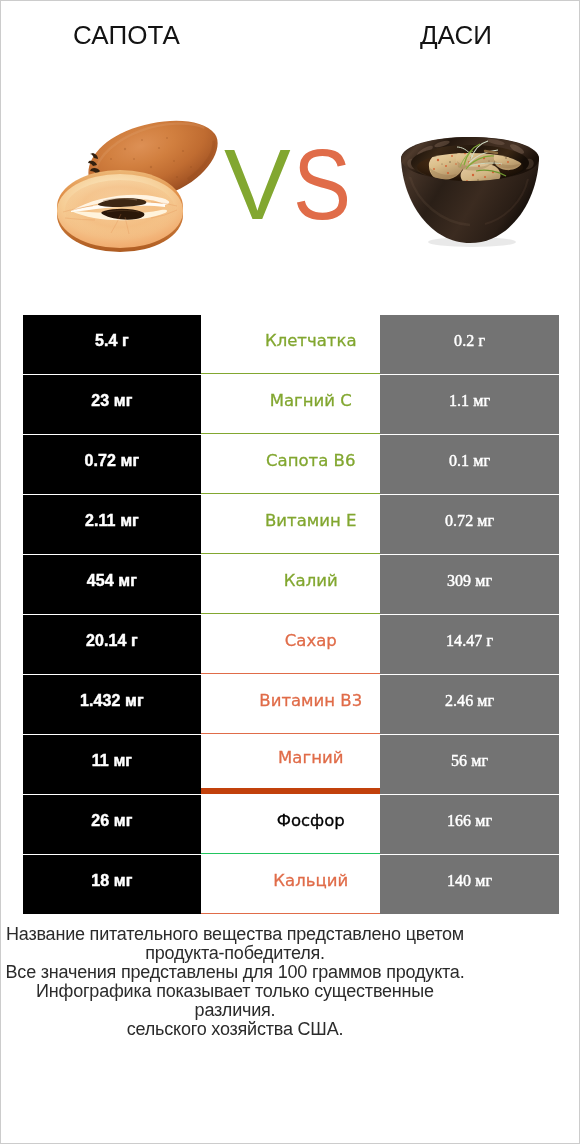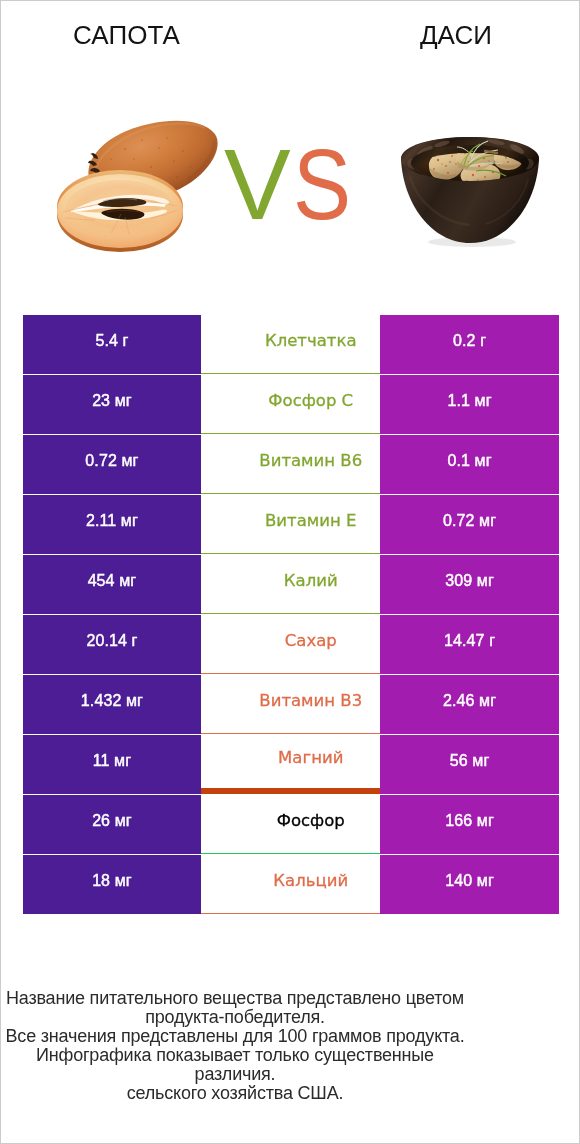--- a/index.html
+++ b/index.html
@@ -11,24 +11,24 @@
   .title.r{left:330px;width:250px;}
   .hero{position:absolute;top:0;left:0;width:458px;height:300px;}
   .hero svg{display:block;}
   .vsbadge{position:absolute;left:223px;top:133px;font-size:100px;line-height:100px;letter-spacing:0;}
   .vsv{color:#82A730;}
   .vss{color:#E06C49;display:inline-block;transform:scaleX(.87);transform-origin:left center;margin-left:2px;}
   .cmp{position:absolute;top:314px;left:21.5px;width:536.5px;}
   .row{display:flex;height:59px;margin-bottom:1px;}
   .row:last-child{margin-bottom:0;}
   .cell{width:178.83px;display:flex;align-items:center;justify-content:center;padding-bottom:8px;box-sizing:border-box;font-size:16px;font-weight:400;color:#fff;letter-spacing:.1px;-webkit-text-stroke:0.45px #fff;}
-  .cellL{background:#4c1d95;}
-  .cellR{background:#a21caf;}
+  .cellL{background:#000000;font-weight:bold;}
+  .cellR{background:#737373;font-family:Liberation Serif, serif;}
   .mid{width:178.84px;display:flex;align-items:center;justify-content:center;padding-bottom:8px;font-family:"DejaVu Sans",sans-serif;font-size:16.5px;font-weight:400;background:#fff;box-sizing:border-box;padding-left:40px;-webkit-text-stroke:0.3px currentColor;}
-  .footer{position:absolute;top:988px;left:0;width:468px;text-align:center;font-size:18px;color:#2b2b2b;line-height:19px;letter-spacing:-0.2px;}
+  .footer{position:absolute;top:924px;left:0;width:468px;text-align:center;font-size:18px;color:#2b2b2b;line-height:19px;letter-spacing:-0.2px;}
 </style>
 </head>
 <body>
 
 <div class="page">
 
   <div class="titles">
     <div class="title l">Сапота</div>
     <div class="title r">Даси</div>
   </div>
@@ -227,26 +227,26 @@
   </div>
 
   <div class="cmp" id="cmp">
       <div class="row">
         <div class="cell cellL">5.4 г</div>
         <div class="mid" style="color:#82A730;border-bottom:1px solid #82A730">Клетчатка</div>
         <div class="cell cellR">0.2 г</div>
       </div>
       <div class="row">
         <div class="cell cellL">23 мг</div>
-        <div class="mid" style="color:#82A730;border-bottom:1px solid #82A730">Фосфор C</div>
+        <div class="mid" style="color:#82A730;border-bottom:1px solid #82A730">Магний C</div>
         <div class="cell cellR">1.1 мг</div>
       </div>
       <div class="row">
         <div class="cell cellL">0.72 мг</div>
-        <div class="mid" style="color:#82A730;border-bottom:1px solid #82A730">Витамин B6</div>
+        <div class="mid" style="color:#82A730;border-bottom:1px solid #82A730">Сапота B6</div>
         <div class="cell cellR">0.1 мг</div>
       </div>
       <div class="row">
         <div class="cell cellL">2.11 мг</div>
         <div class="mid" style="color:#82A730;border-bottom:1px solid #82A730">Витамин E</div>
         <div class="cell cellR">0.72 мг</div>
       </div>
       <div class="row">
         <div class="cell cellL">454 мг</div>
         <div class="mid" style="color:#82A730;border-bottom:1px solid #82A730">Калий</div>

